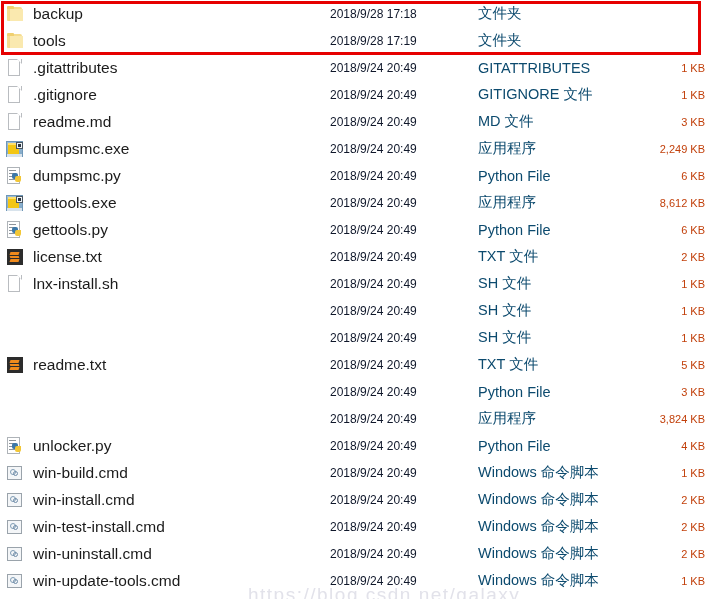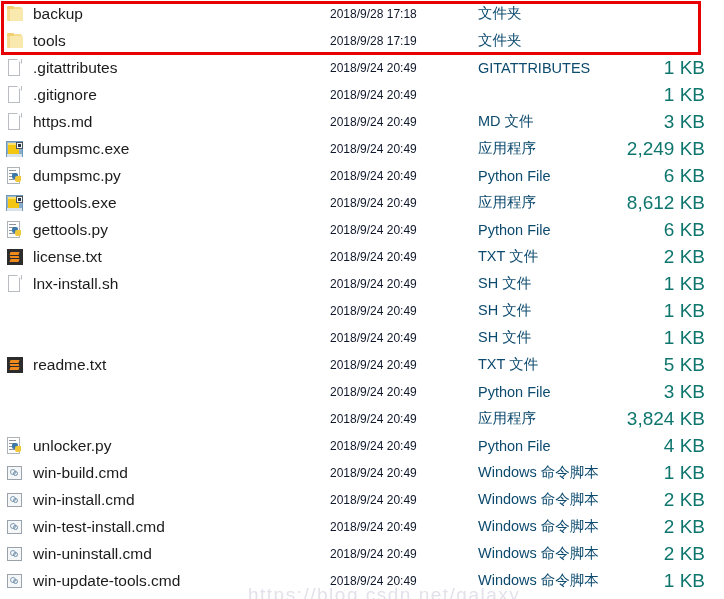--- a/index.html
+++ b/index.html
@@ -83,22 +83,22 @@
   }
   .cell-size {
     position: absolute;
     left: 560px;
     width: 145px;
     top: 0;
     height: 27px;
     display: flex;
     align-items: center;
     justify-content: flex-end;
-    color: #0f766e;
-    font-size: 19px;
+    color: #c2410c;
+    font-size: 11px;
   }
 
   .name-text {
     margin-left: 9px;
     font-size: 15.5px;
     color: #1b1b1b;
   }
 
   .icon {
     width: 18px;
@@ -341,30 +341,31 @@
       <div class="row">
         <div class="cell-name">
           <span class="icon ico-doc">
             <span class="d-page"></span>
             <span class="d-fold"></span>
             <span class="d-fold2"></span>
           </span>
           <span class="name-text">.gitignore</span>
         </div>
         <div class="cell-date">2018/9/24 20:49</div>
+        <div class="cell-type">GITIGNORE 文件</div>
         <div class="cell-size">1 KB</div>
       </div>
       <div class="row">
         <div class="cell-name">
           <span class="icon ico-doc">
             <span class="d-page"></span>
             <span class="d-fold"></span>
             <span class="d-fold2"></span>
           </span>
-          <span class="name-text">https.md</span>
+          <span class="name-text">readme.md</span>
         </div>
         <div class="cell-date">2018/9/24 20:49</div>
         <div class="cell-type">MD 文件</div>
         <div class="cell-size">3 KB</div>
       </div>
       <div class="row">
         <div class="cell-name">
           <span class="icon ico-exe">
             <span class="e-frame"></span>
             <span class="e-inner"></span>

